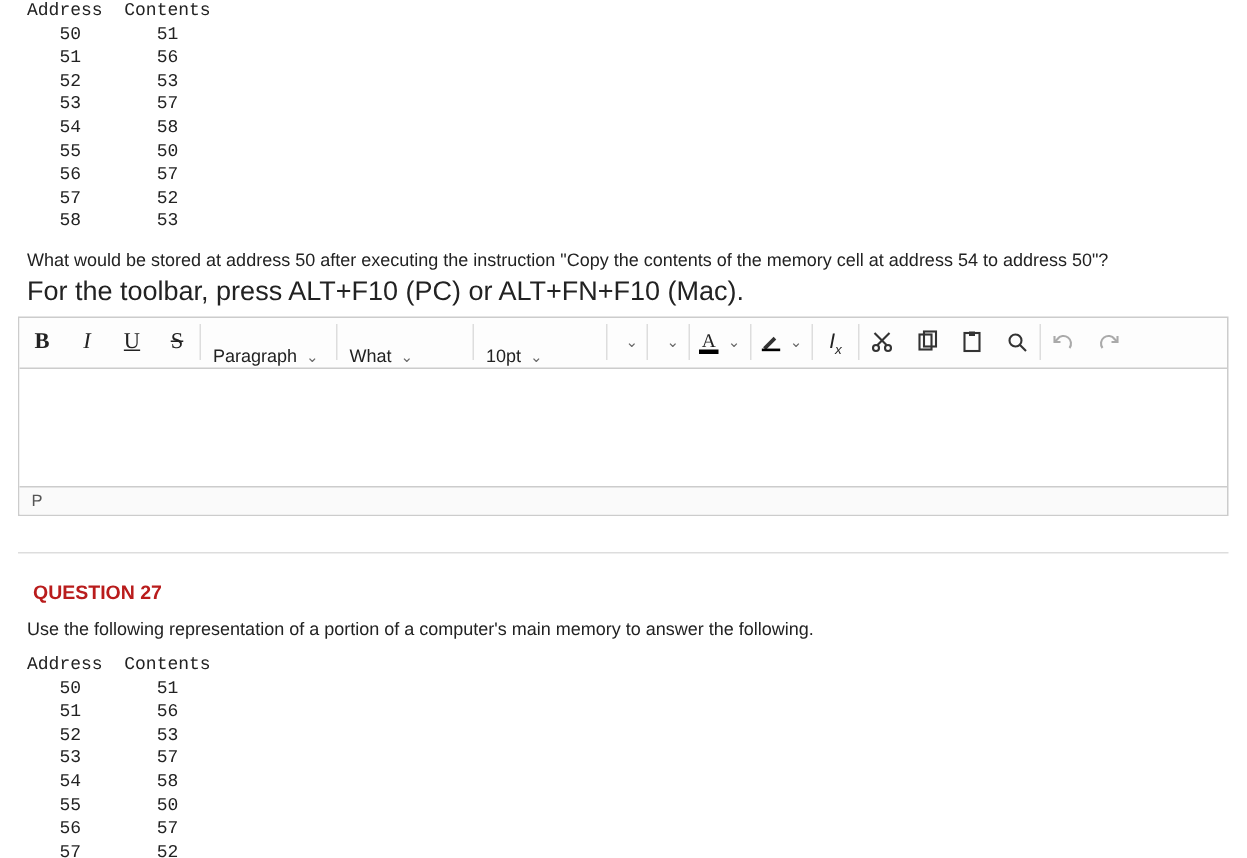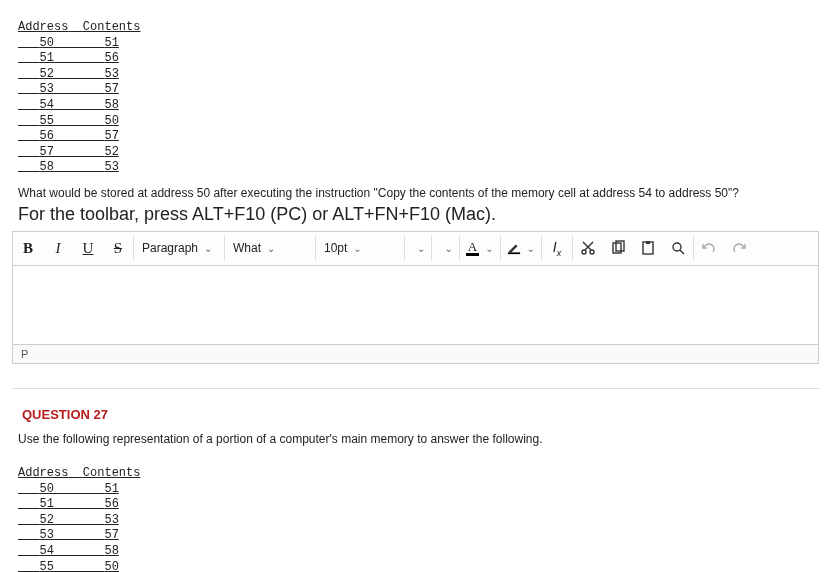--- a/index.html
+++ b/index.html
@@ -7,24 +7,23 @@
     font-family: Arial, Helvetica, sans-serif;
     font-size: 13px;
     color: #222;
     background: #fff;
     width: 831px;
     padding: 0;
   }
   .memory-table {
     font-family: "Courier New", monospace;
     font-size: 12px;
-    margin: 20px 0 4px 18px;
+    margin: 0 0 4px 18px;
     white-space: pre;
     line-height: 1.3;
-    text-decoration: underline;
   }
   .question-text {
     margin: 10px 16px 2px 18px;
     font-size: 12px;
   }
   .toolbar-hint {
     margin: 4px 0 6px 18px;
     font-size: 18px;
   }
   .editor-wrap {
@@ -48,21 +47,21 @@
     font-size: 14px;
   }
   .tb-btn svg { width: 16px; height: 16px; }
   .sep {
     width: 1px;
     height: 24px;
     background: #ddd;
   }
   .tb-select {
     display: flex;
-    align-items: center;
+    align-items: flex-end;
     padding: 0 8px;
     height: 32px;
     font-size: 12px;
     cursor: pointer;
     gap: 6px;
   }
   .tb-select .chev { font-size: 10px; color: #666; }
   .tb-select.para { width: 90px; }
   .tb-select.font { width: 90px; }
   .tb-select.size { width: 88px; }

